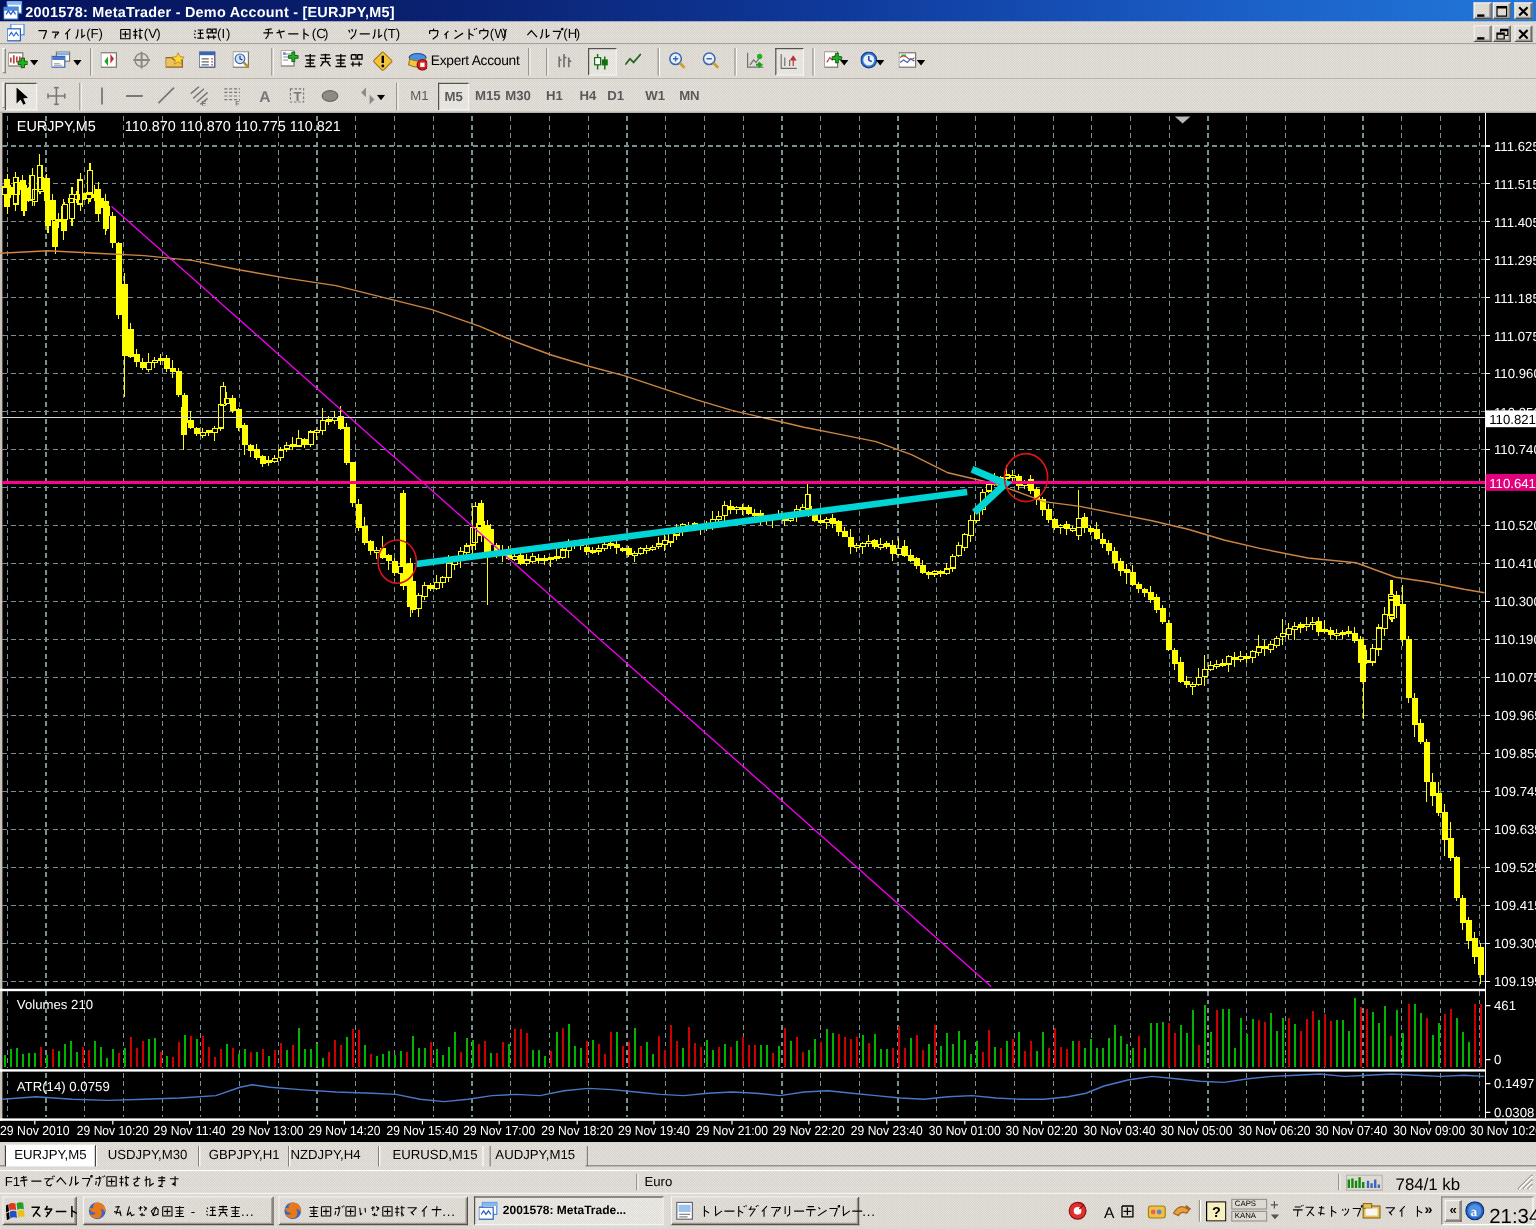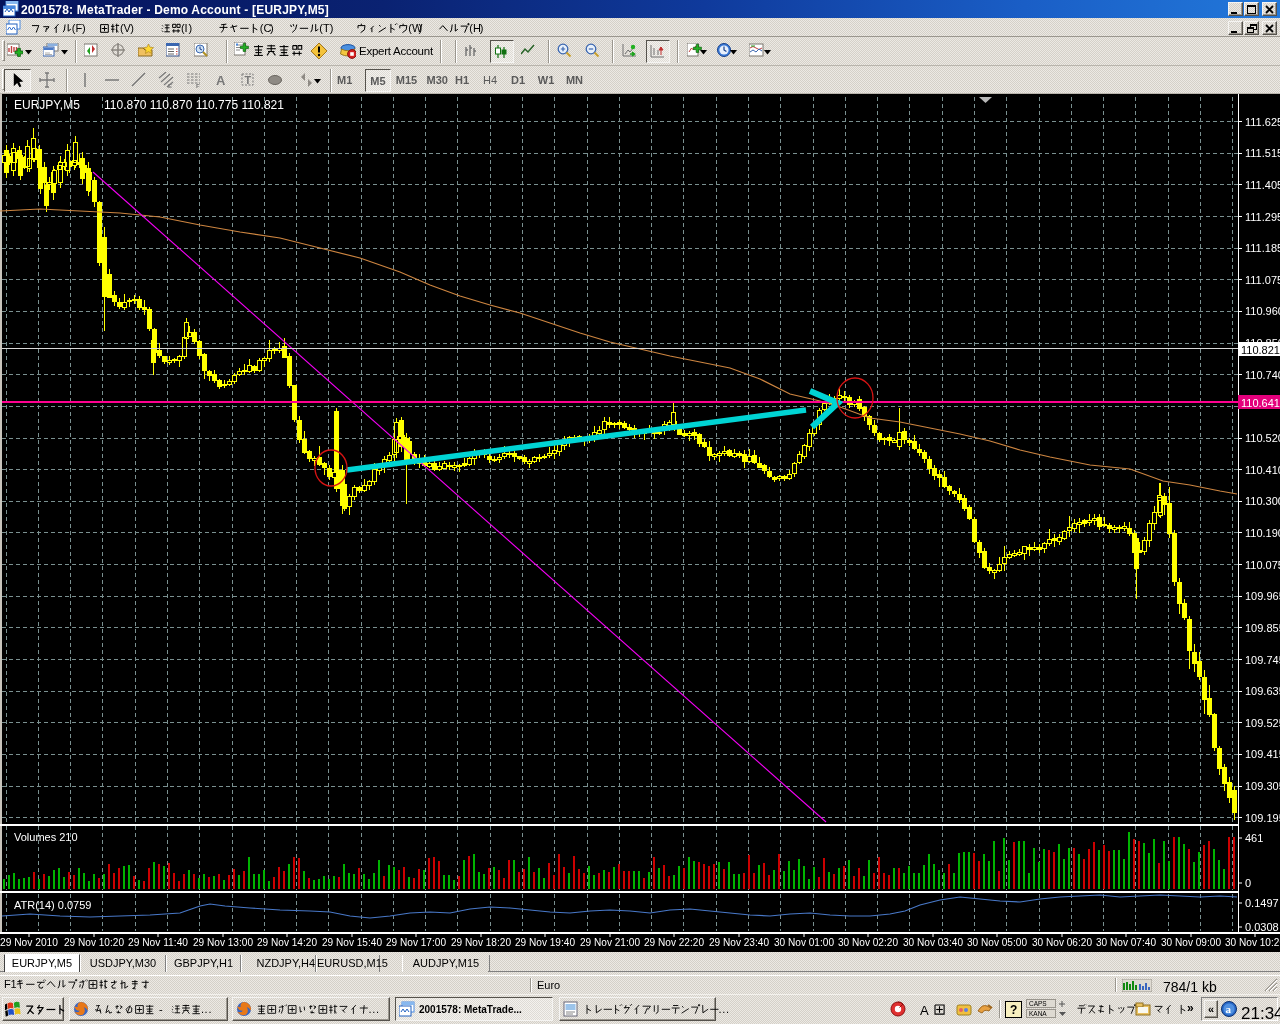--- a/index.html
+++ b/index.html
@@ -415,27 +415,27 @@
     <div class="abs " style="left:291px;top:3px;width:32px;height:23px">
       <svg class="abs" style="left:8px;top:3px" width="16" height="16">
         <path d="M2 5 l4 -4 v8 z" fill="#8e8a84"></path>
         <path d="M13 11 l-4 4 v-8 z" fill="#8e8a84"></path>
       </svg>
       <svg class="abs" style="left:23px;top:10px" width="7" height="5">
         <path d="M0 0 h7 l-3.5 4.5 z" fill="#000"></path>
       </svg>
     </div>
     <div class="sep" style="left:330px;top:3px;height:23px"></div>
-    <div class="abs " style="left:337px;top:3px;width:25px;height:23px;font-size:11px;font-weight:bold;color:#5a5a5a;line-height:22px">M1</div>
+    <div class="abs " style="left:337px;top:3px;width:25px;height:23px;font-size:11px;font-weight:normal;color:#5a5a5a;text-align:center;line-height:22px">M1</div>
     <div class="abs pressed" style="left:365px;top:3px;width:26px;height:23px;font-size:11px;font-weight:bold;color:#5a5a5a;text-align:center;line-height:22px">M5</div>
     <div class="abs " style="left:393px;top:3px;width:27px;height:23px;font-size:11px;font-weight:bold;color:#5a5a5a;text-align:center;line-height:22px">M15</div>
-    <div class="abs " style="left:421px;top:3px;width:27px;height:23px;font-size:11px;font-weight:bold;color:#5a5a5a;text-align:right;line-height:22px">M30</div>
+    <div class="abs " style="left:421px;top:3px;width:27px;height:23px;font-size:11px;font-weight:bold;color:#5a5a5a;text-align:left;line-height:22px">M30</div>
     <div class="abs " style="left:450px;top:3px;width:24px;height:23px;font-size:11px;font-weight:bold;color:#5a5a5a;text-align:center;line-height:22px">H1</div>
-    <div class="abs " style="left:478px;top:3px;width:24px;height:23px;font-size:11px;font-weight:normal;color:#5a5a5a;text-align:center;line-height:22px">H4</div>
-    <div class="abs " style="left:506px;top:3px;width:24px;height:23px;font-size:11px;font-weight:bold;color:#5a5a5a;text-align:center;line-height:22px">D1</div>
+    <div class="abs " style="left:478px;top:3px;width:24px;height:23px;font-size:11px;font-weight:bold;color:#5a5a5a;text-align:center;line-height:22px">H4</div>
+    <div class="abs " style="left:506px;top:3px;width:24px;height:23px;font-size:11px;font-weight:bold;color:#5a5a5a;text-align:left;line-height:22px">D1</div>
     <div class="abs " style="left:534px;top:3px;width:24px;height:23px;font-size:11px;font-weight:bold;color:#5a5a5a;text-align:center;line-height:22px">W1</div>
     <div class="abs " style="left:562px;top:3px;width:25px;height:23px;font-size:11px;font-weight:bold;color:#5a5a5a;text-align:center;line-height:22px">MN</div>
   </div>
 <svg class="abs" style="left:0;top:94px" width="1280" height="858" viewBox="0 0 1280 858">
     <rect width="1280" height="858" fill="#000"></rect>
     <rect x="0" y="0" width="2" height="840" fill="#c8c4bc"></rect>
     <path d="M6.0 3 V729 M6.0 732 V796 M6.0 800 V837" stroke="#7a9090" stroke-width="1" stroke-dasharray="4 3" fill="none" shape-rendering="crispEdges"></path>
     <path d="M38.3 3 V729 M38.3 732 V796 M38.3 800 V837" stroke="#7a9090" stroke-width="1" stroke-dasharray="4 3" fill="none" shape-rendering="crispEdges"></path>
     <path d="M70.6 3 V729 M70.6 732 V796 M70.6 800 V837" stroke="#7a9090" stroke-width="1" stroke-dasharray="4 3" fill="none" shape-rendering="crispEdges"></path>
     <path d="M102.8 3 V729 M102.8 732 V796 M102.8 800 V837" stroke="#7a9090" stroke-width="1" stroke-dasharray="4 3" fill="none" shape-rendering="crispEdges"></path>
@@ -612,22 +612,22 @@
     <path d="M1126 840 v3" stroke="#fff"></path>
     <text x="1191" y="852" font-family="Liberation Sans,sans-serif" font-size="11px" fill="#fff" text-anchor="middle" textLength="60" lengthAdjust="spacingAndGlyphs">30 Nov 09:00</text>
     <path d="M1191 840 v3" stroke="#fff"></path>
     <text x="1255" y="852" font-family="Liberation Sans,sans-serif" font-size="11px" fill="#fff" text-anchor="middle" textLength="60" lengthAdjust="spacingAndGlyphs">30 Nov 10:20</text>
     <path d="M1255 840 v3" stroke="#fff"></path>
   </svg>
 <div class="abs dither" style="left:0;top:952px;width:1280px;height:23px">
     <div class="abs" style="left:4px;top:2px;width:76px;height:18px;background:#fff;border:1px solid #404040;border-bottom:none;border-top:1px solid #fff;box-shadow:inset 1px 0 0 #fff;font-size:11px;text-align:center;line-height:17px;color:#000;z-index:2">EURJPY,M5</div>
     <div class="abs" style="left:80px;top:3px;width:86px;height:17px;border-left:1px solid #fff;border-right:1px solid #808080;font-size:11px;text-align:center;line-height:16px;color:#000">USDJPY,M30</div>
     <div class="abs" style="left:166px;top:3px;width:75px;height:17px;border-left:1px solid #fff;border-right:1px solid #808080;font-size:11px;text-align:center;line-height:16px;color:#000">GBPJPY,H1</div>
-    <div class="abs" style="left:241px;top:3px;width:75px;height:17px;border-left:1px solid #fff;border-right:1px solid #808080;font-size:11px;text-align:right;line-height:16px;color:#000">NZDJPY,H4</div>
-    <div class="abs" style="left:316px;top:3px;width:64px;height:17px;border-left:1px solid #fff;border-right:1px solid #808080;font-size:11px;text-align:center;line-height:16px;color:#000">EURUSD,M15</div>
+    <div class="abs" style="left:241px;top:3px;width:75px;height:17px;border-left:1px solid #fff;border-right:1px solid #808080;font-size:11px;text-align:left;line-height:16px;color:#000">NZDJPY,H4</div>
+    <div class="abs" style="left:316px;top:3px;width:93px;height:17px;border-left:1px solid #fff;border-right:1px solid #808080;font-size:11px;text-align:center;line-height:16px;color:#000">EURUSD,M15</div>
     <div class="abs" style="left:402px;top:3px;width:88px;height:17px;border-left:1px solid #fff;border-right:1px solid #808080;font-size:11px;text-align:center;line-height:16px;color:#000">AUDJPY,M15</div>
     <div class="abs" style="left:0;top:2px;width:4px;height:18px;border-bottom:1px solid #808080"></div>
     <div class="abs" style="left:488px;top:2px;width:792px;height:18px;border-bottom:1px solid #808080"></div>
   </div>
 <div class="abs dither" style="left:0;top:975px;width:1280px;height:19px;border-top:1px solid #fff"></div>
 <svg style="position:absolute;left:4px;top:979px;" width="148" height="12" viewBox="0 0 148 12">
     <g>
       <text x="0.0" y="9.0" font-family="Liberation Sans,sans-serif" font-size="11.0px" font-weight="normal" fill="#000">F</text>
       <text x="6.6" y="9.0" font-family="Liberation Sans,sans-serif" font-size="11.0px" font-weight="normal" fill="#000">1</text>
       <path d="M13.4,2.6 L18.3,1.8" fill="none" stroke="#000" stroke-width="0.95"></path>

